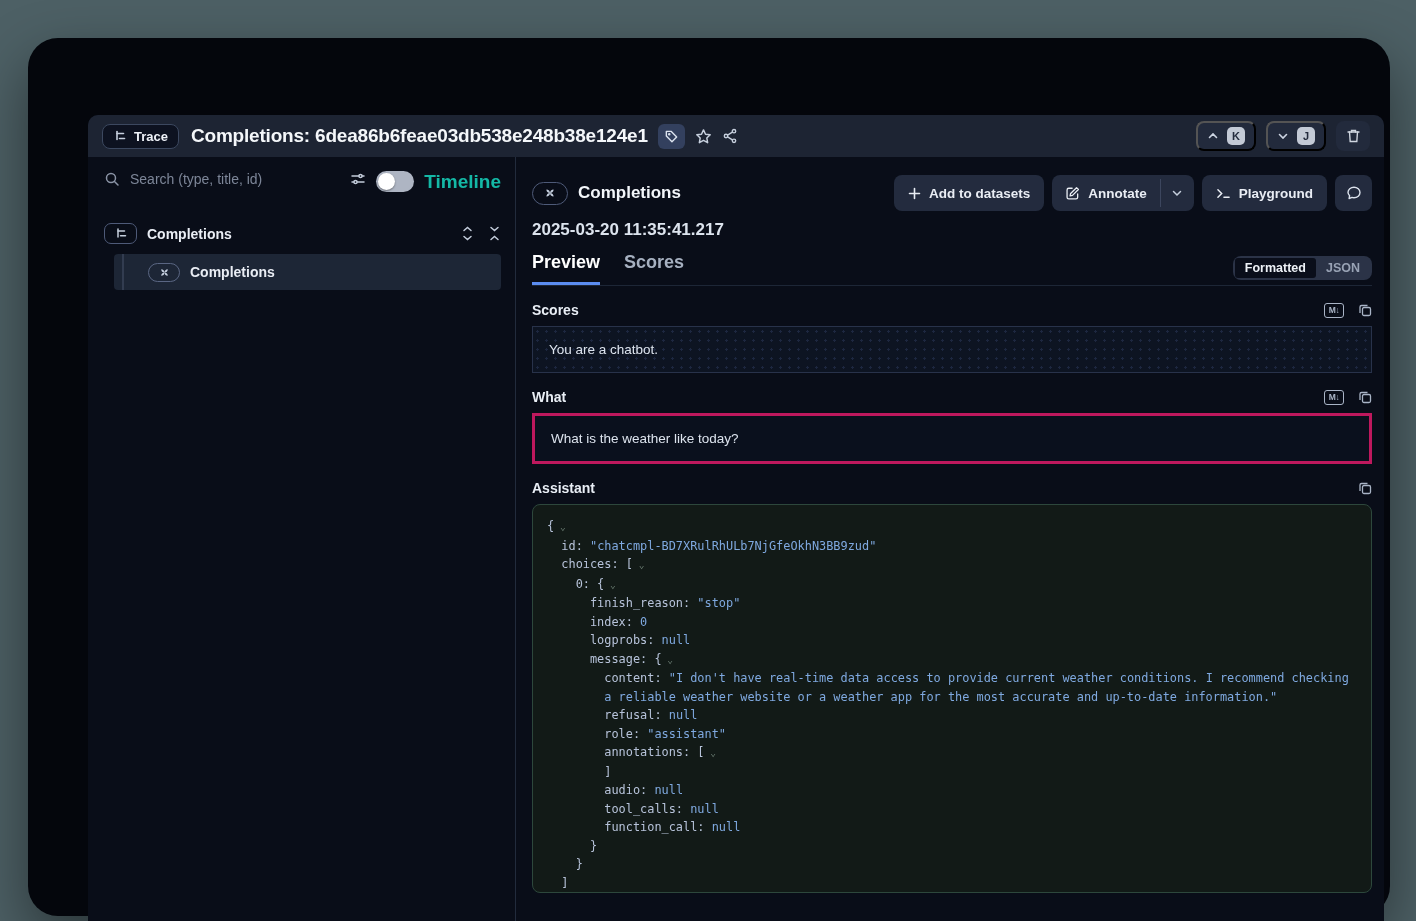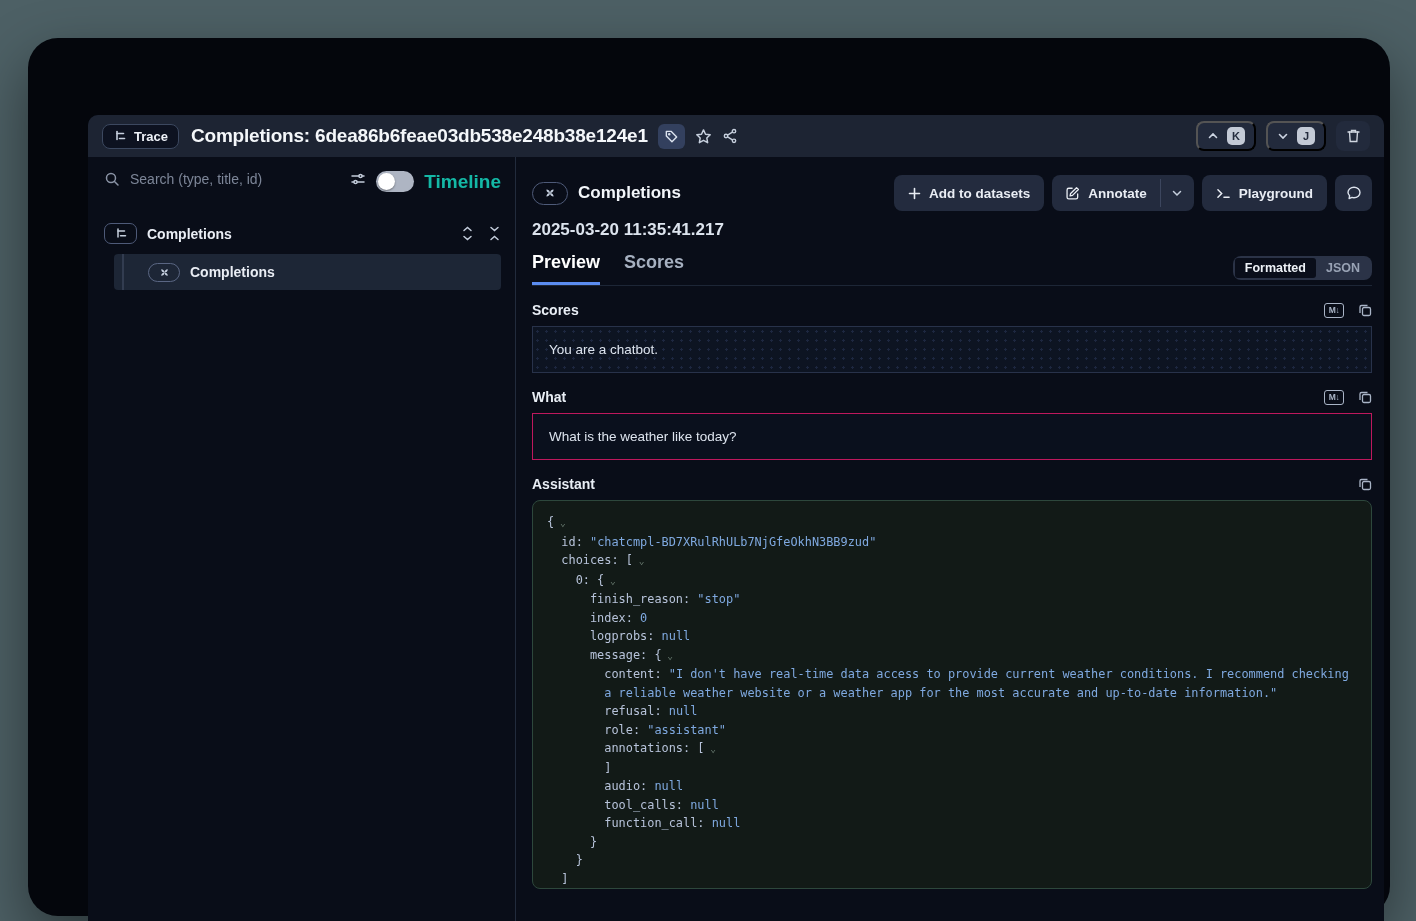--- a/index.html
+++ b/index.html
@@ -94,21 +94,21 @@
   .section-head { display:flex; align-items:center; margin-top:16px; }
   .section-label { color:#e9eef5; font-size:14px; font-weight:bold; }
   .section-icons { margin-left:auto; display:flex; align-items:center; gap:14px; color:#a9b4c6; }
   .md-icon { width:20px; height:15px; border:1.3px solid #a9b4c6; border-radius:3px; font-size:8.5px;
              font-weight:bold; display:flex; align-items:center; justify-content:center;
              letter-spacing:-.5px; cursor:pointer; }
 
   .msg-box { margin-top:8px; border-radius:0; padding:15px 16px; font-size:13.5px; color:#dde4ee; }
   .box-system { background-color:#0d1422; border:1px solid #28324a;
     background-image:radial-gradient(#1d2740 1px, transparent 1.2px); background-size:9px 9px; }
-  .box-user { background:#0a101d; border:1px solid #be185d; }
+  .box-user { background:#0a101d; border:3px solid #be185d; }
 
   .box-assistant { margin-top:8px; height:389px; border:1px solid #2d473c; background:#121a17;
                    border-radius:8px; padding:12px 14px; overflow:hidden;
                    font-family:"DejaVu Sans Mono", monospace; font-size:11.9px; line-height:18.5px; }
   .code-line { white-space:pre; }
   .t-k { color:#b7c3da; }
   .t-p { color:#b7c3da; }
   .t-s { color:#7fa9e0; }
   .t-c { color:#6e8076; font-size:9.5px; }
 

